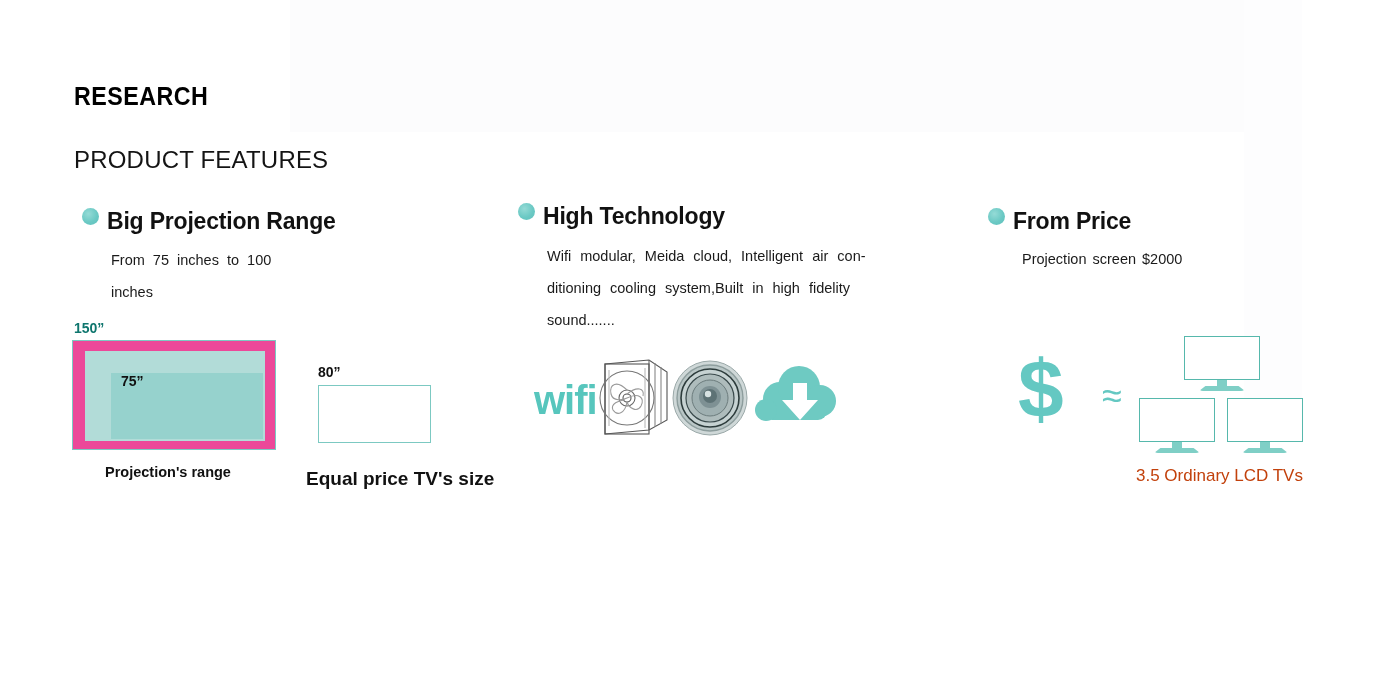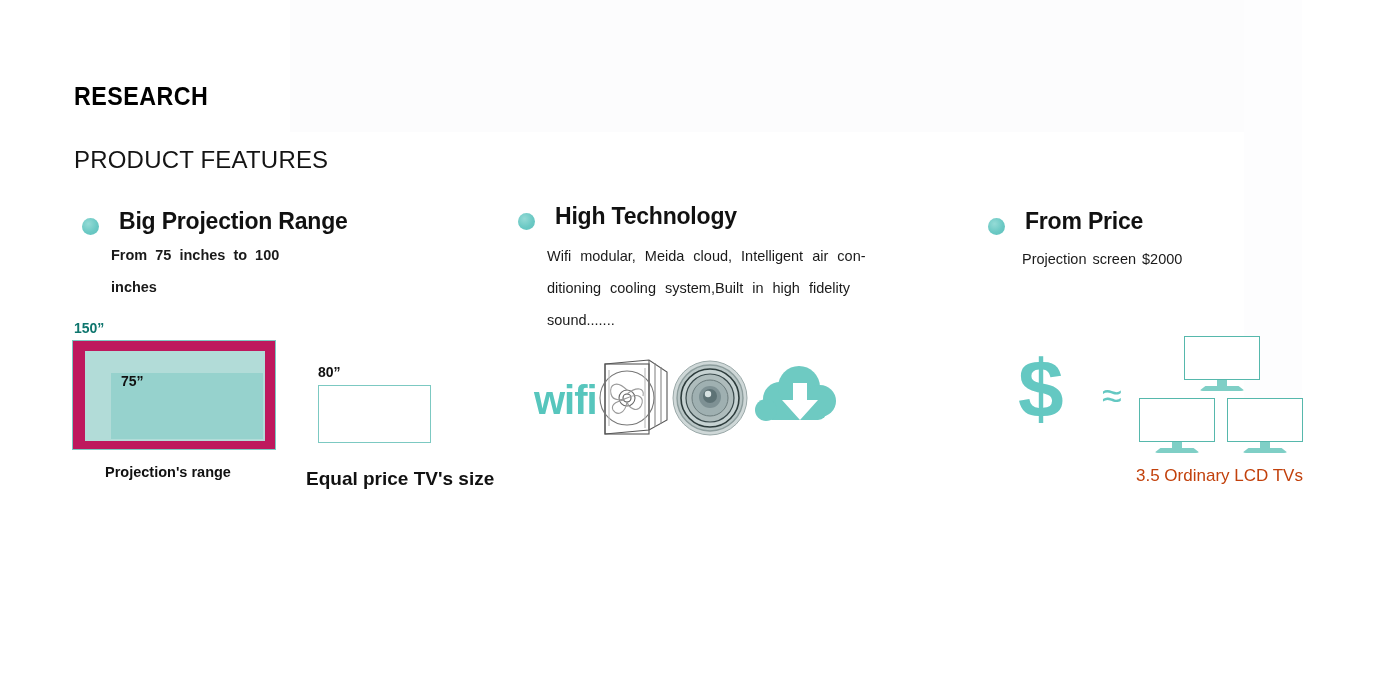--- a/index.html
+++ b/index.html
@@ -55,22 +55,22 @@
     letter-spacing: 0.2px;
     color: #141414;
   }
 
   
   .feature {
     position: absolute;
   }
   .feat-head {
     display: flex;
-    align-items: flex-end;
-    gap: 20px;
+    align-items: flex-start;
+    gap: 8px;
   }
   .bullet {
     width: 17px;
     height: 17px;
     border-radius: 50%;
     background: radial-gradient(circle at 38% 34%, #8fd9d4 0%, #63c6c1 55%, #56bdb8 100%);
     flex: none;
     opacity: 0.95;
   }
   .feat-title {
@@ -92,21 +92,21 @@
     position: absolute;
     left: 2px; top: 0px;
     font-size: 14px;
     font-weight: bold;
     color: #0f766e;
   }
   .proj-outer {
     position: absolute;
     left: 0px; top: 20px;
     width: 204px; height: 110px;
-    background: #be185d;
+    background: #ec4899;
     border: 1.4px solid #7cc9c2;
     box-sizing: border-box;
   }
   .proj-mid {
     position: absolute;
     left: 12px; top: 10px;
     width: 180px; height: 90px;
     background: #b2dcd8;
     box-sizing: border-box;
   }
@@ -230,21 +230,21 @@
 <div class="bg-panel2"></div>
 
 <div class="research-title">RESEARCH</div>
 <div class="section-title">PRODUCT FEATURES</div>
 
 <div class="feature" style="left:82px; top:208px; width:330px;">
   <div class="feat-head">
     <span class="bullet"></span>
     <span class="feat-title">Big Projection Range</span>
   </div>
-  <div class="feat-body" style="margin-left:29px; margin-top:4px; width:192px;font-weight:bold;">From 75 inches to 100 inches</div>
+  <div class="feat-body" style="margin-left:29px; margin-top:9px; width:192px;">From 75 inches to 100 inches</div>
 </div>
 
 <div class="proj-wrap">
   <div class="label-150">150”</div>
   <div class="proj-outer">
     <div class="proj-mid">
       <div class="proj-inner"></div>
     </div>
     <div class="label-75">75”</div>
   </div>

